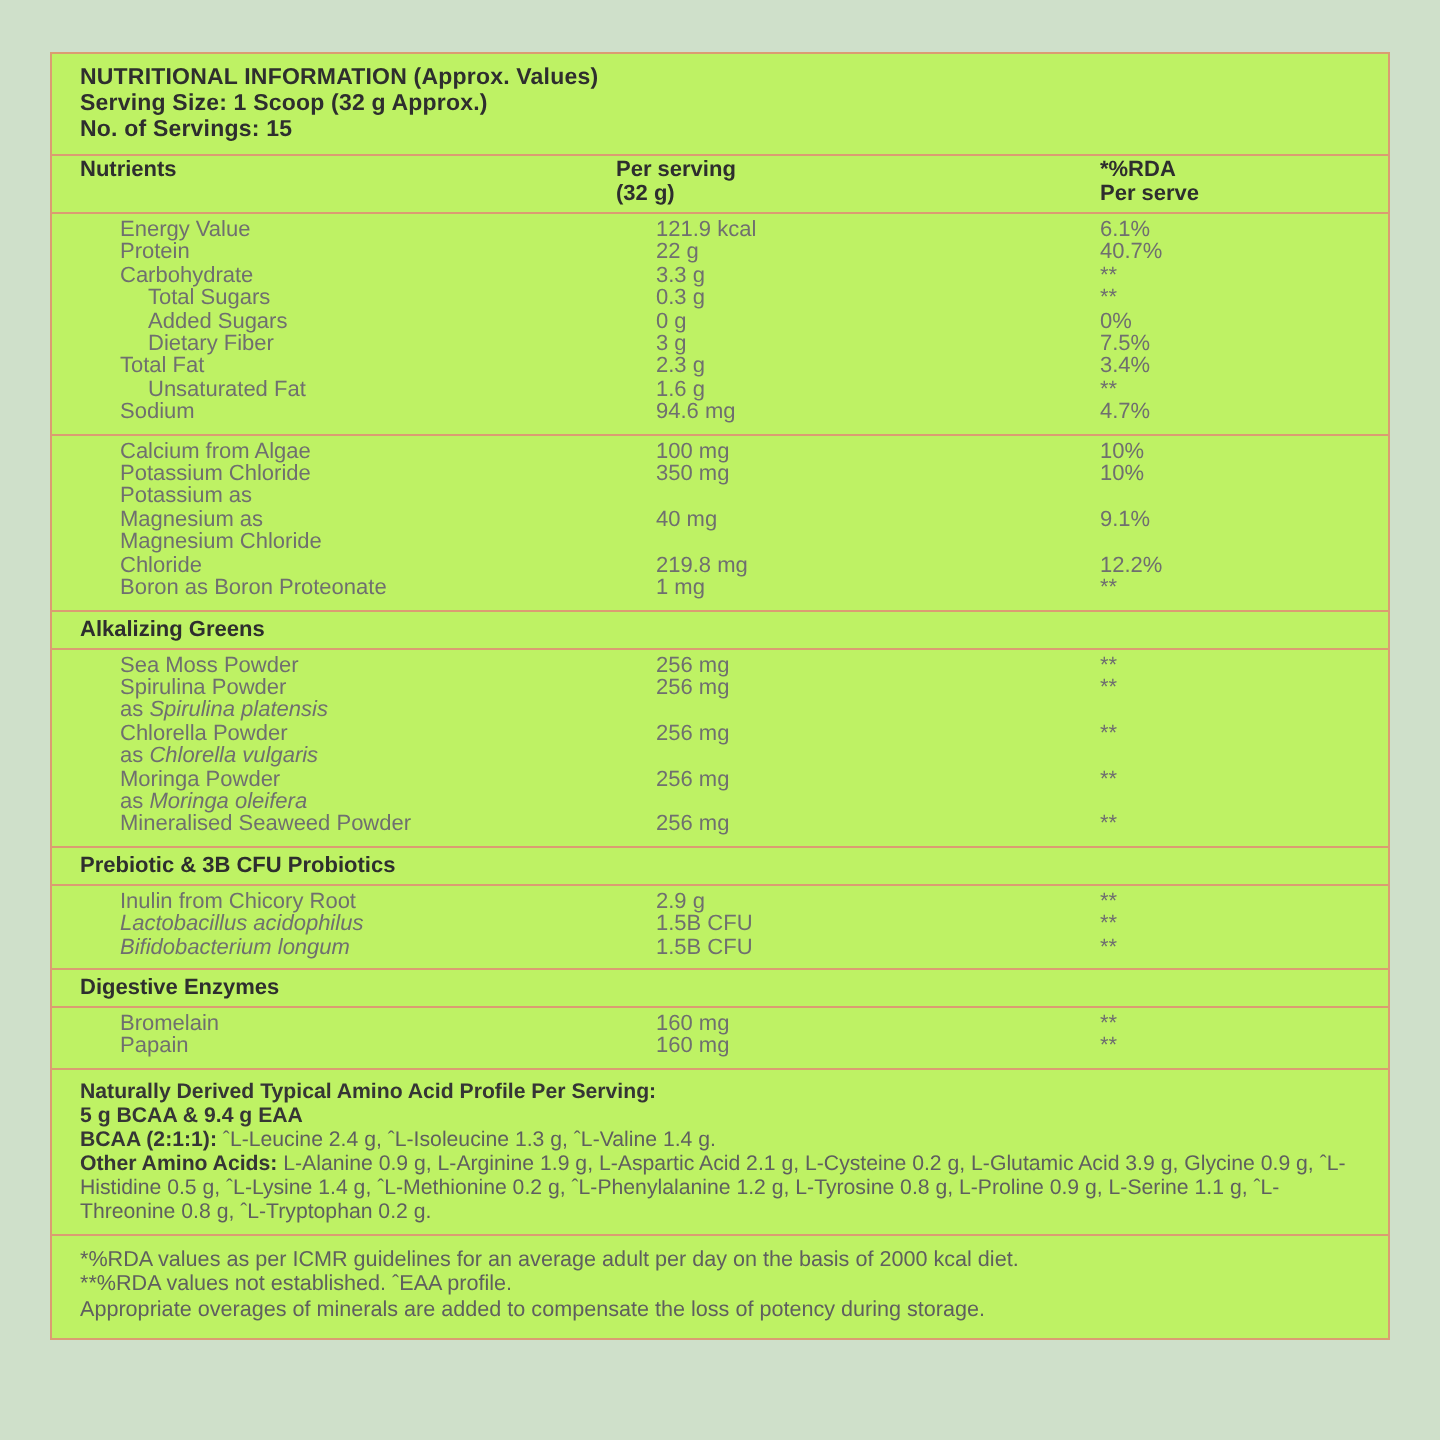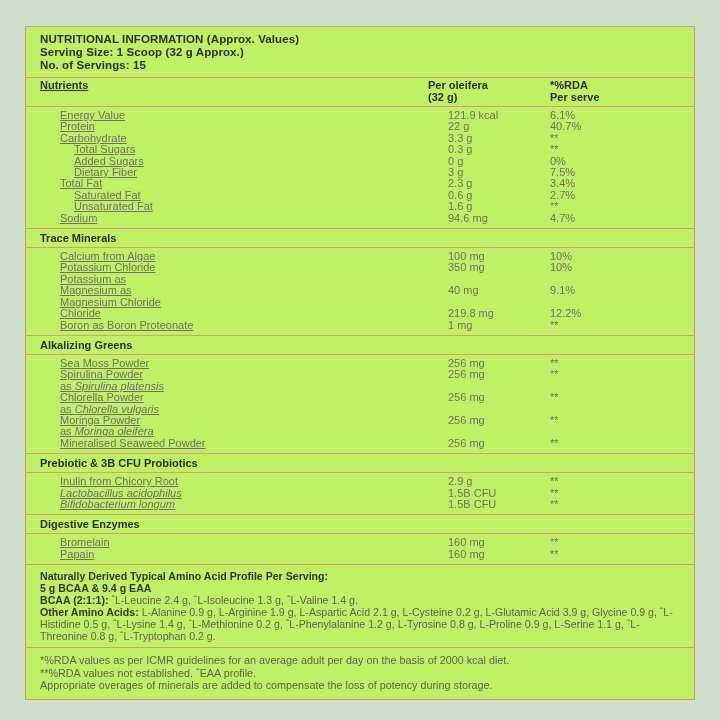--- a/index.html
+++ b/index.html
@@ -9,21 +9,21 @@
     -webkit-font-smoothing: antialiased;
   }
   .page { position: relative; width: 720px; height: 720px; background: #cfe0ca; overflow: hidden; }
   .card {
     position: absolute; left: 25px; top: 26px; width: 670px;
     background: #bef264; border: 1px solid #db9c72; box-sizing: border-box;
     color: #6f6f6f;
   }
   .head { padding: 6px 14px 5px; font-weight: bold; color: #2e2e2e; font-size: 11.5px; line-height: 13px; letter-spacing: 0.1px; }
   .row { display: flex; align-items: flex-start; padding-left: 20px; }
-  .c-name { width: 388px; flex: none; text-decoration: underline; }
+  .c-name { width: 268px; flex: none; }
   .c-val  { flex: 1; }
   .c-rda  { width: 130px; flex: none; text-align: left; }
   .colhead {
     border-top: 1px solid #db9c72; padding: 2px 14px 3px;
     font-weight: bold; color: #2e2e2e; font-size: 11px; line-height: 11.5px;
   }
   .sec-title {
     border-top: 1px solid #db9c72; padding: 3px 14px;
     font-weight: bold; color: #2e2e2e; font-size: 11px; line-height: 12px;
   }
@@ -51,21 +51,21 @@
 
     <div class="head">
       <div>NUTRITIONAL INFORMATION (Approx. Values)</div>
       <div>Serving Size: 1 Scoop (32 g Approx.)</div>
       <div>No. of Servings: 15</div>
     </div>
 
     <div class="colhead row">
       <div class="c-name">Nutrients</div>
       <div class="c-val">
-        <div>Per oleifera</div>
+        <div>Per serving</div>
         <div>(32 g)</div>
       </div>
       <div class="c-rda">
         <div>*%RDA</div>
         <div>Per serve</div>
       </div>
     </div>
 
     <div id="sections">
         <div class="sec-body">
@@ -113,41 +113,33 @@
           </div>
           <div class="row">
             <div class="c-name">
               <div class="nline">Total Fat</div>
             </div>
             <div class="c-val">2.3 g</div>
             <div class="c-rda">3.4%</div>
           </div>
           <div class="row">
             <div class="c-name">
-              <div class="nline indent">Saturated Fat</div>
-            </div>
-            <div class="c-val">0.6 g</div>
-            <div class="c-rda">2.7%</div>
-          </div>
-          <div class="row">
-            <div class="c-name">
               <div class="nline indent">Unsaturated Fat</div>
             </div>
             <div class="c-val">1.6 g</div>
             <div class="c-rda">**</div>
           </div>
           <div class="row">
             <div class="c-name">
               <div class="nline">Sodium</div>
             </div>
             <div class="c-val">94.6 mg</div>
             <div class="c-rda">4.7%</div>
           </div>
         </div>
-        <div class="sec-title">Trace Minerals</div>
         <div class="sec-body">
           <div class="row">
             <div class="c-name">
               <div class="nline">Calcium from Algae</div>
             </div>
             <div class="c-val">100 mg</div>
             <div class="c-rda">10%</div>
           </div>
           <div class="row">
             <div class="c-name">

